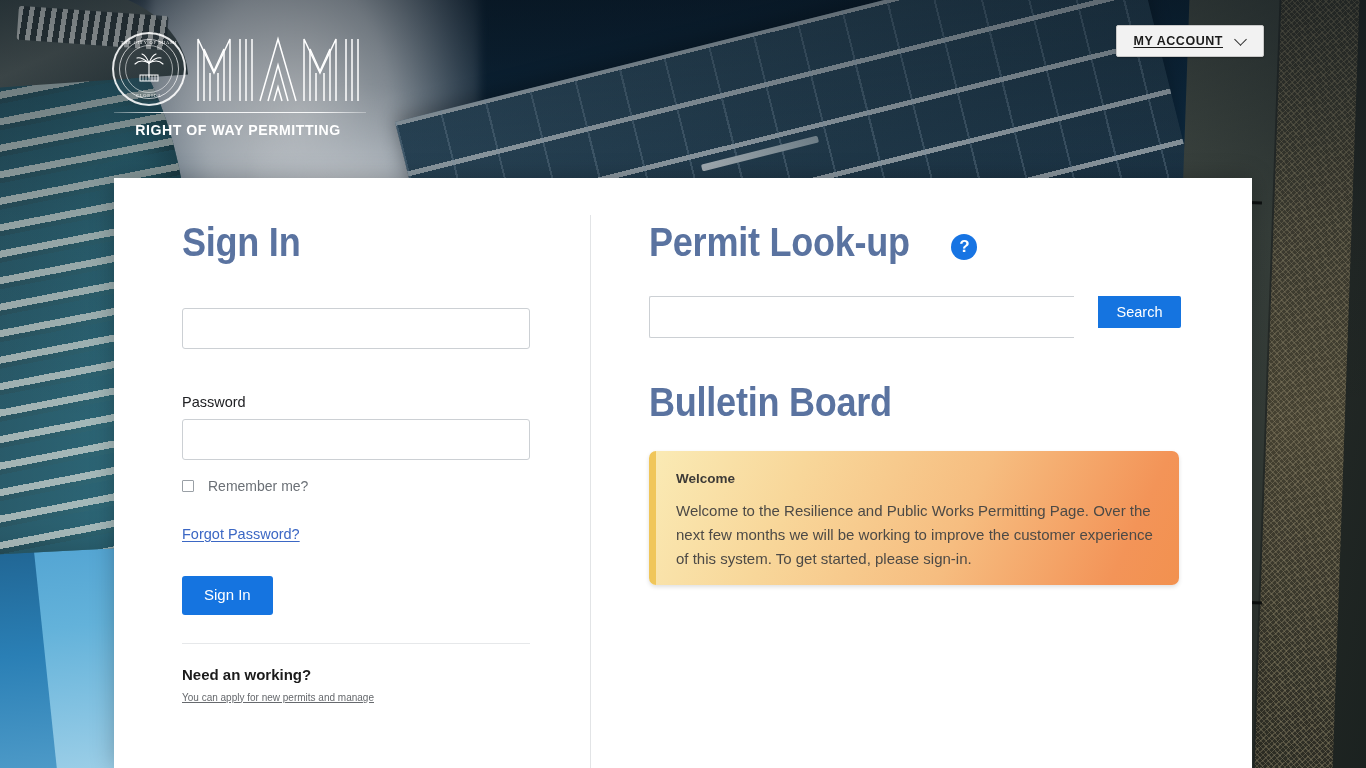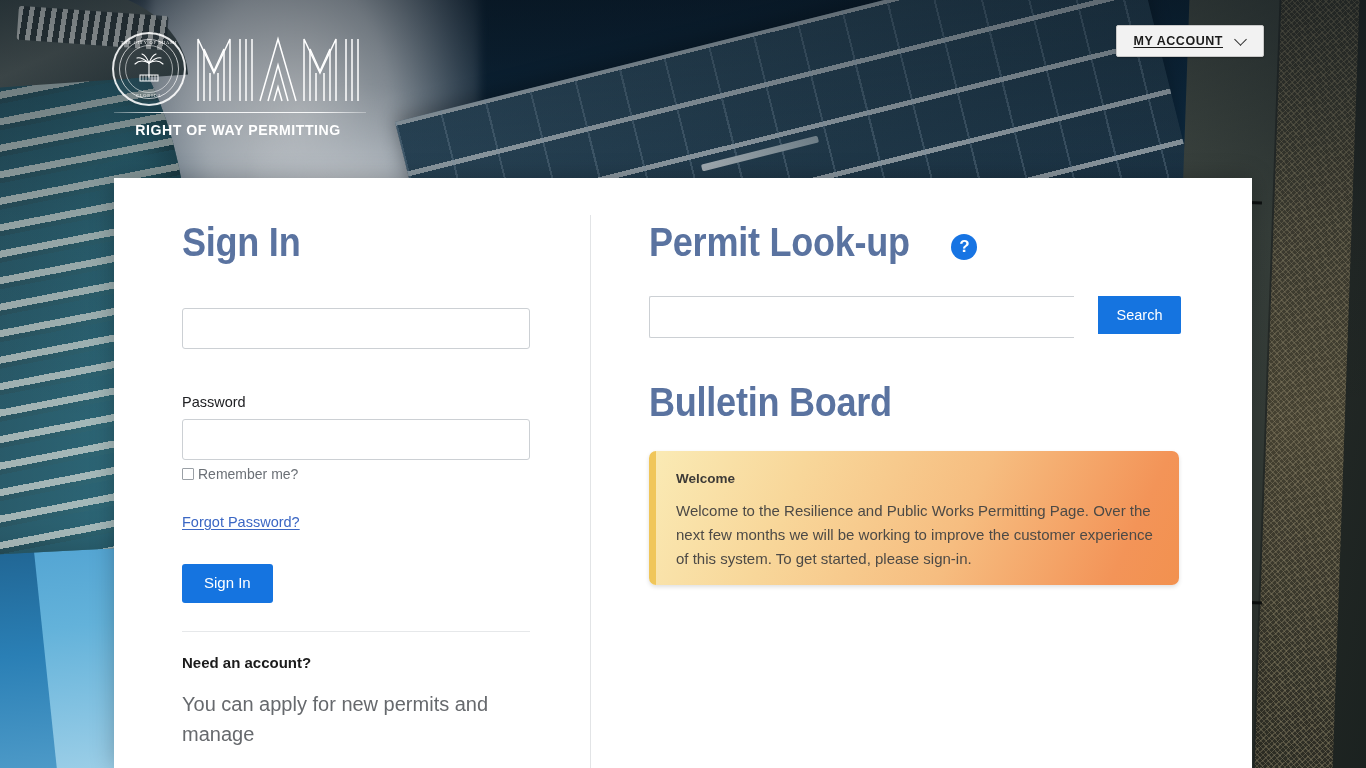--- a/index.html
+++ b/index.html
@@ -374,24 +374,24 @@
     color: #202124;
     outline: none;
   }
   .field-help {
     margin-top: 7px;
     font-size: 13px;
     color: #6d6d6d;
   }
 
   .check-row {
-    margin-top: 6px;
+    margin-top: 18px;
     display: flex;
     align-items: center;
-    gap: 4px;
+    gap: 14px;
   }
   .check-box {
     width: 12px; height: 12px;
     border: 1px solid #9aa0a6;
     background: #fff;
     border-radius: 1px;
     flex: 0 0 auto;
     cursor: pointer;
   }
   .check-label {
@@ -431,25 +431,26 @@
     width: 348px;
   }
 
   .need-title {
     margin-top: 22px;
     font-size: 15px;
     font-weight: bold;
     color: #1b1b1b;
   }
   .need-body {
-    margin-top: 18px;
-    font-size: 20px;
+    margin-top: 7px;
+    font-size: 10px;
     color: #66696d;
     line-height: 1.5;
     width: 340px;
+    text-decoration: underline;
   }
 
   
   .title-row {
     display: flex;
     align-items: center;
     gap: 12px;
   }
   .help-icon {
     width: 26px; height: 26px;
@@ -480,21 +481,21 @@
     border-right: 0;
     border-radius: 2px 0 0 2px;
     padding: 0 11px;
     font-size: 14px;
     font-family: "Liberation Sans", sans-serif;
     outline: none;
     color: #202124;
   }
   .search-btn {
     width: 83px;
-    height: 38px;
+    height: 32px;
     background: #1574e0;
     color: #fff;
     border: 0;
     border-radius: 0 2px 2px 0;
     font-size: 14.5px;
     font-family: "Liberation Sans", sans-serif;
     cursor: pointer;
     margin-left: 24px;
   }
 
@@ -647,21 +648,21 @@
       </div>
 
       <a class="link-forgot">Forgot Password?</a>
 
       <div>
         <button class="btn-primary">Sign In</button>
       </div>
 
       <div class="hr-soft"></div>
 
-      <div class="need-title">Need an account?</div>
+      <div class="need-title">Need an working?</div>
       <div class="need-body">You can apply for new permits and manage</div>
     </div>
 
     <div class="col-divider"></div>
 
     <div class="col-right">
 
       <div class="title-row">
         <h1 class="section-title">Permit Look-up</h1>
         <span class="help-icon">?</span>

